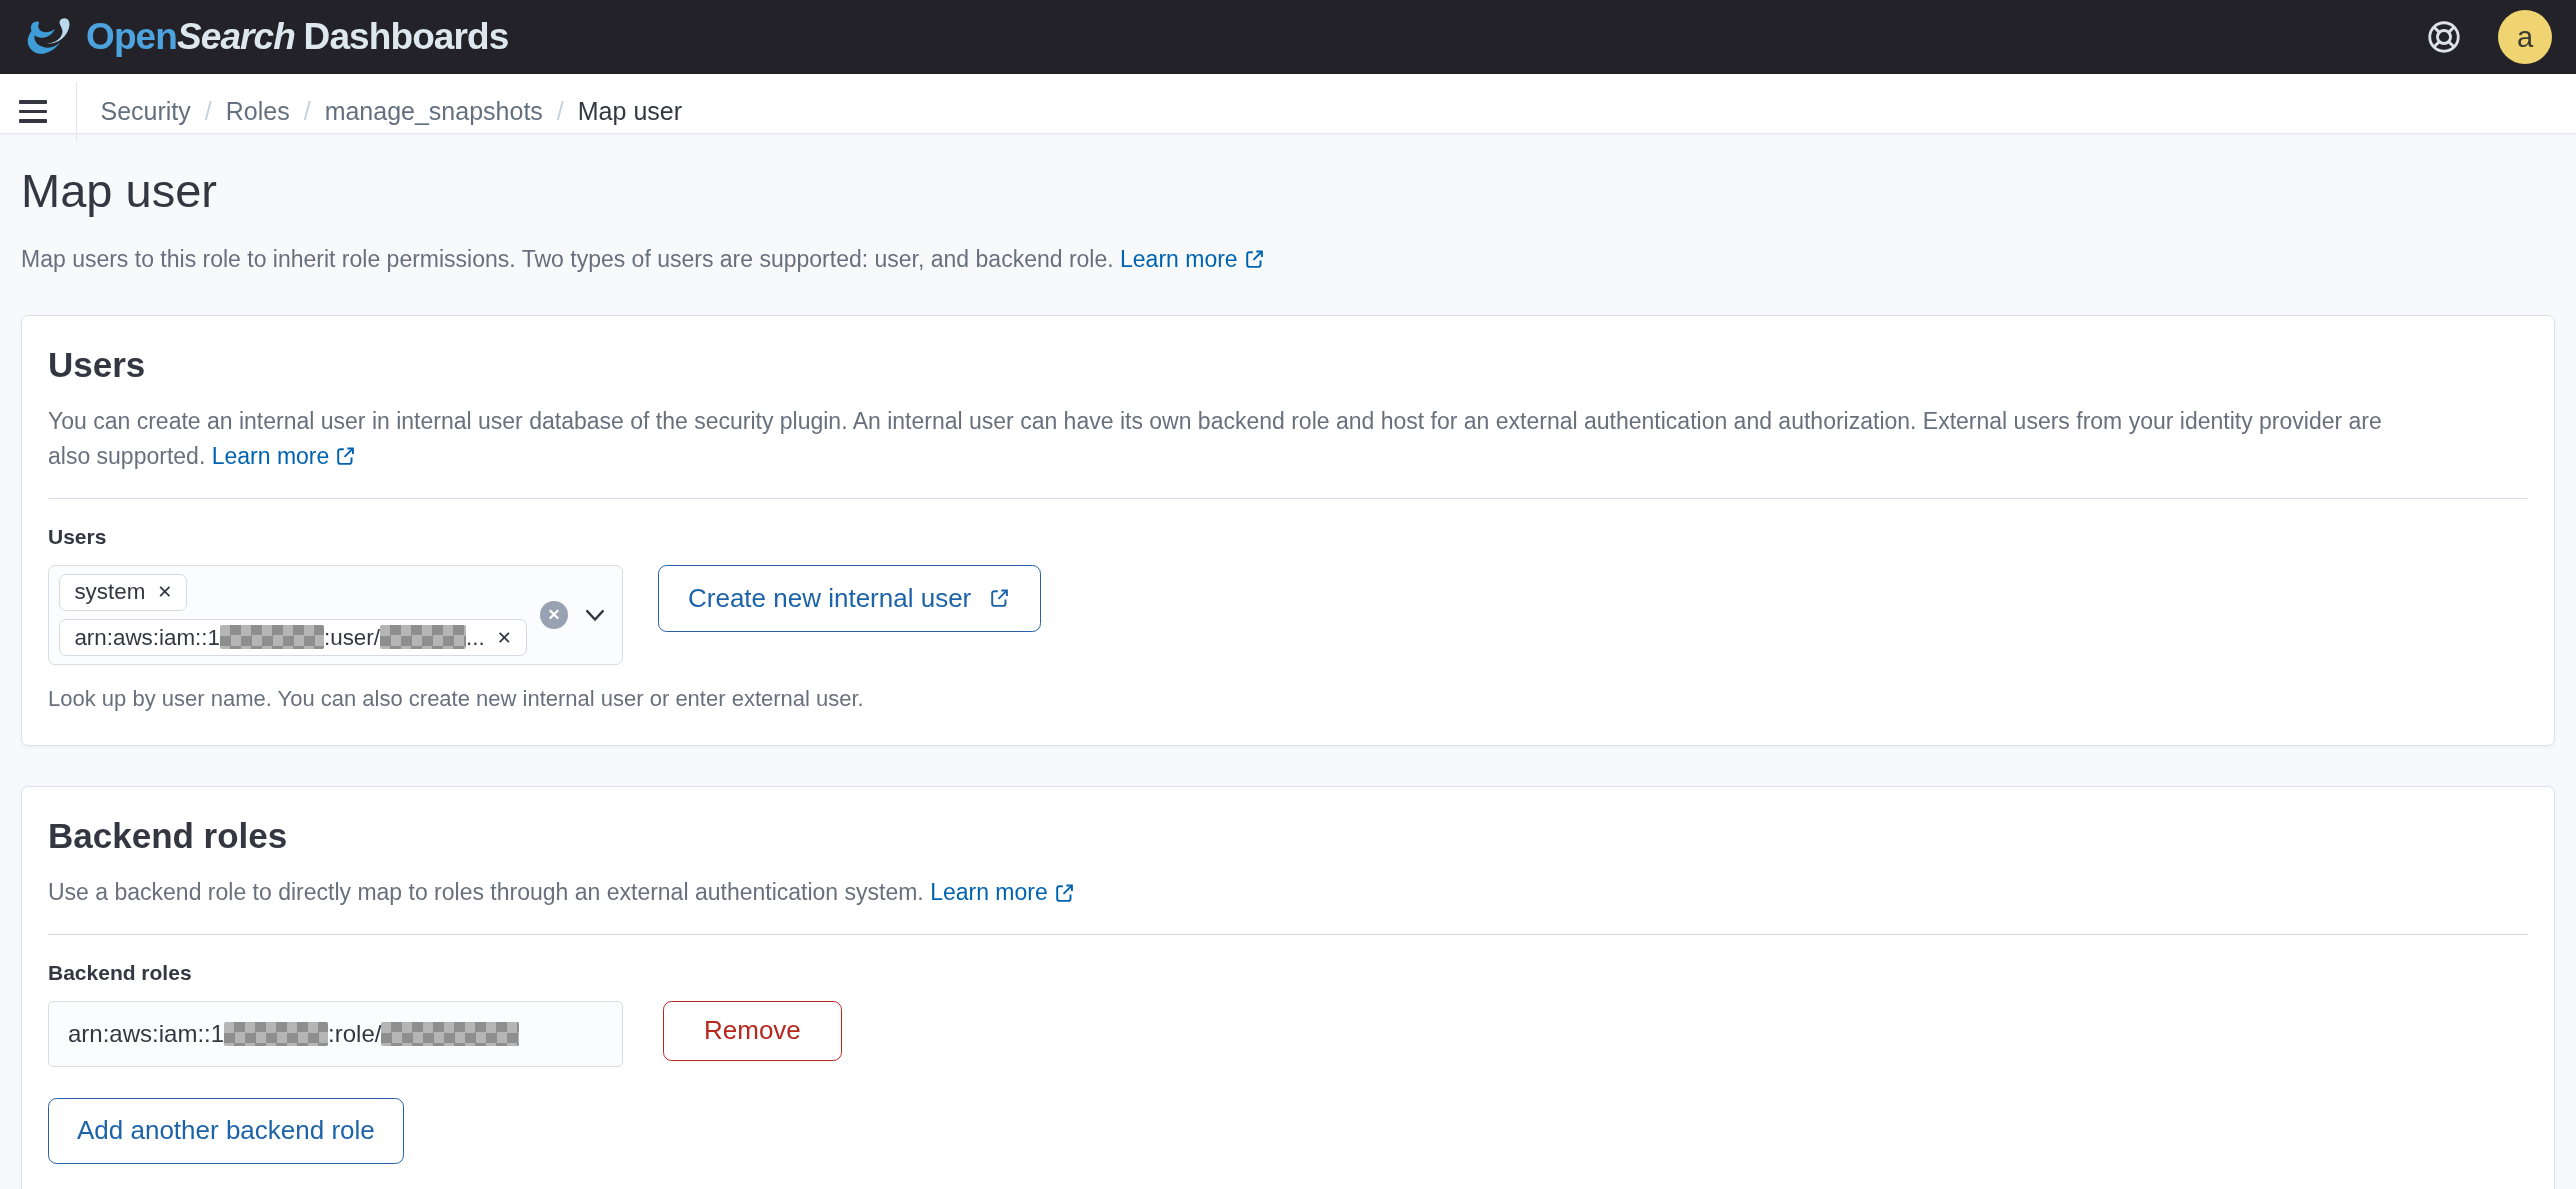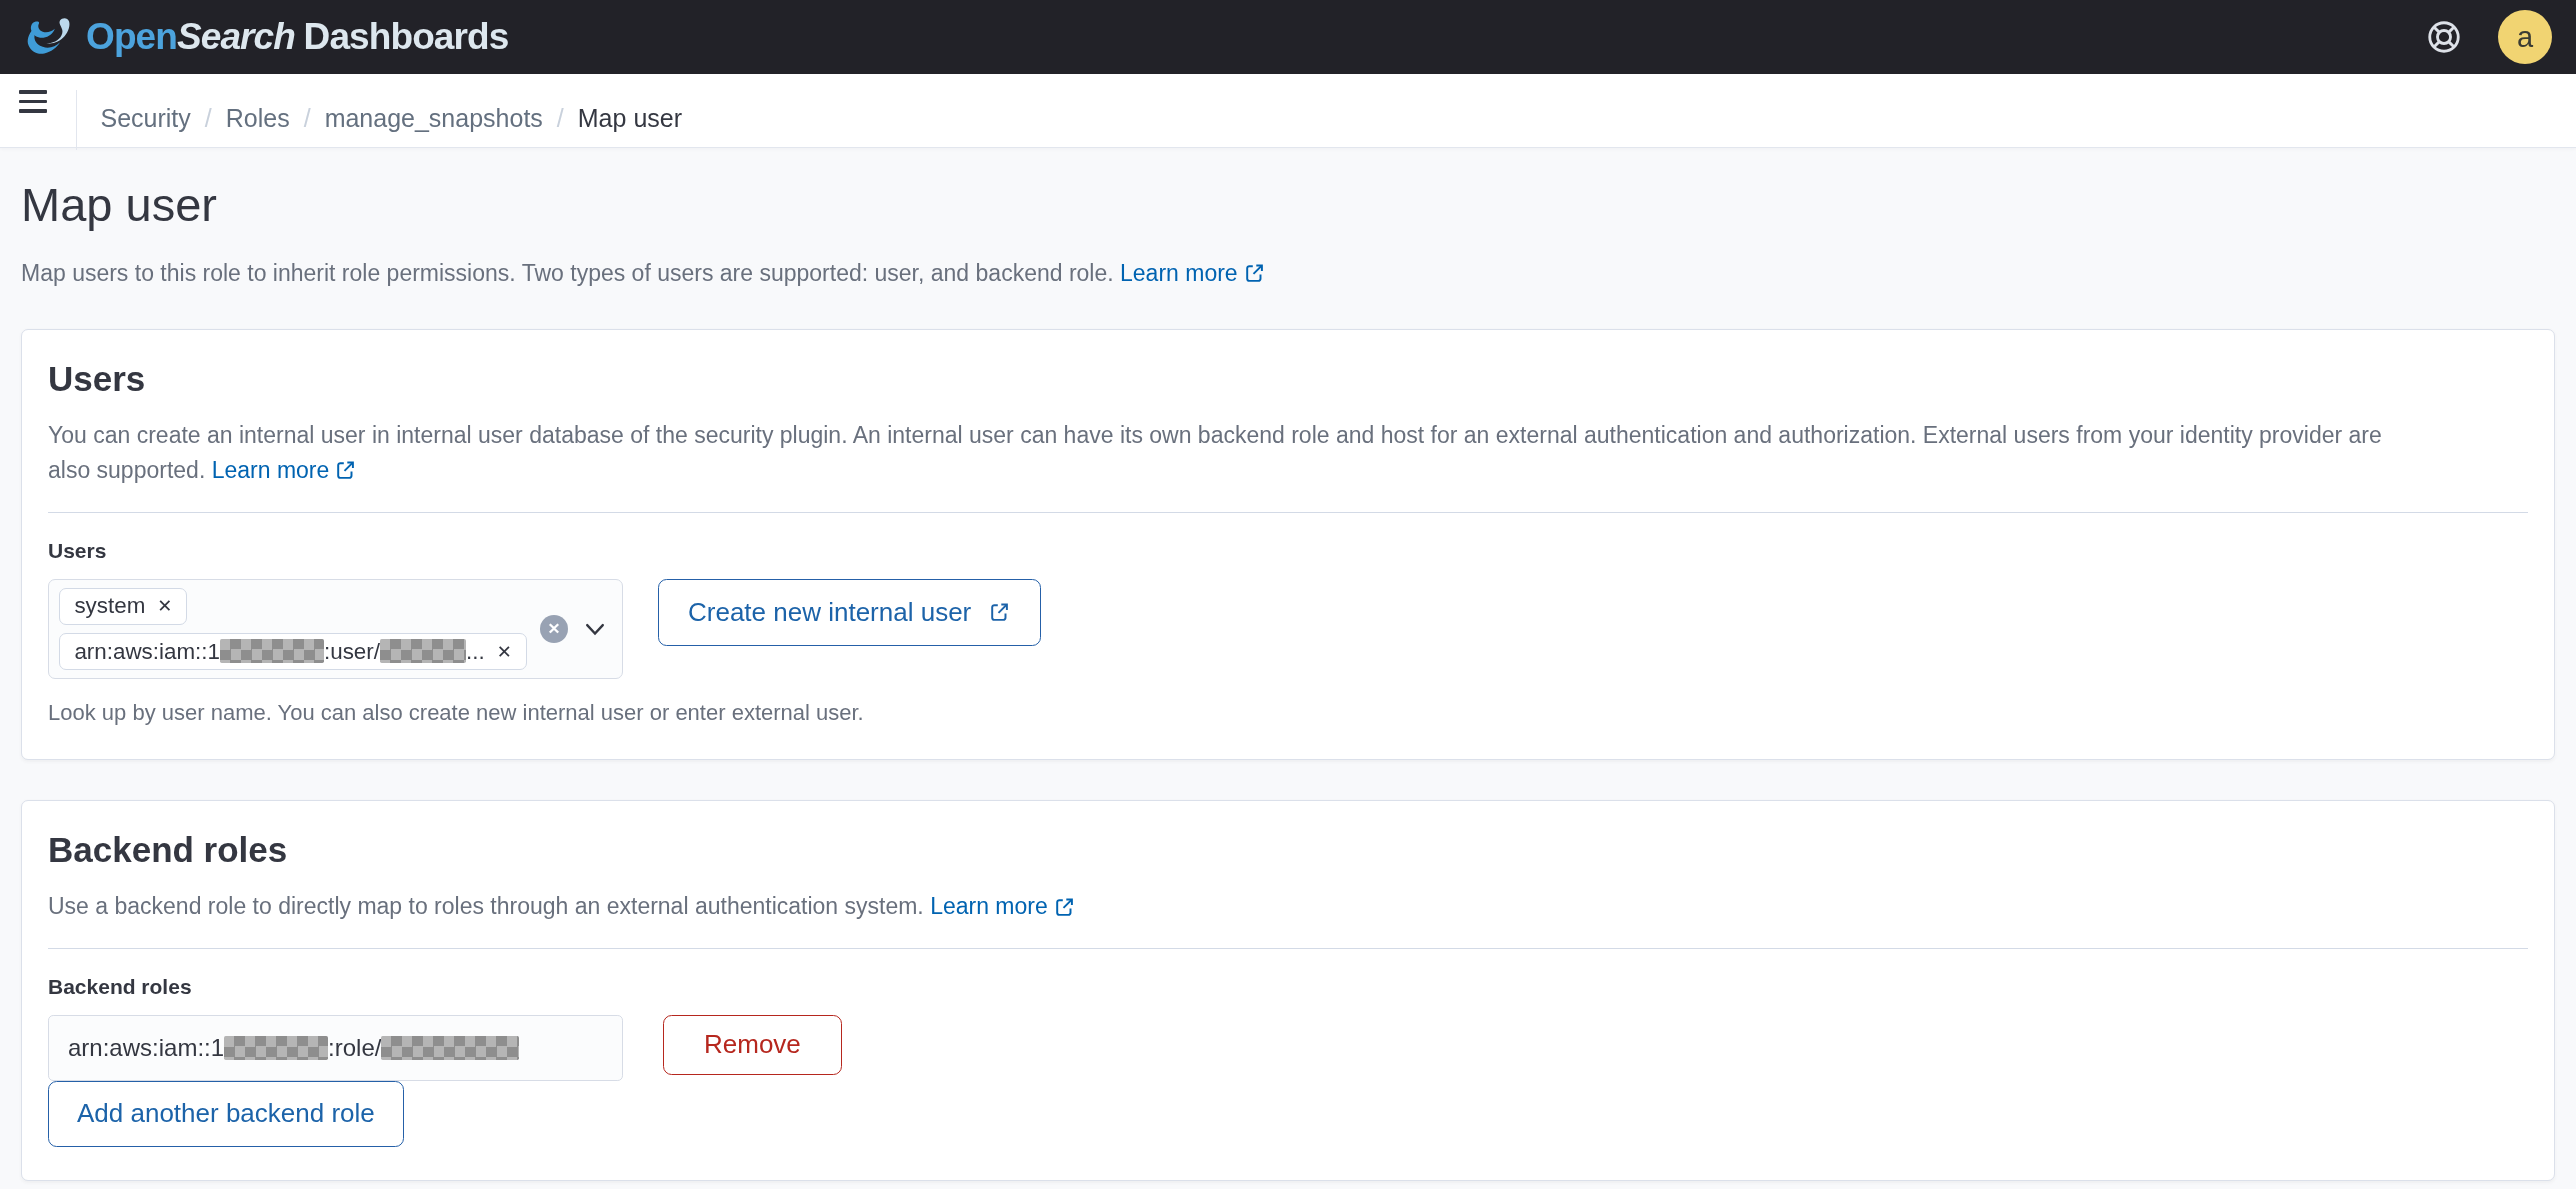--- a/index.html
+++ b/index.html
@@ -27,24 +27,24 @@
   .help-btn { width:38px; height:38px; cursor:pointer; background:none; border:none; }
   .avatar {
     width:54px; height:54px; border-radius:50%;
     background:#f1d472; color:#3a3b33;
     display:flex; align-items:center; justify-content:center;
     font-size:29px; cursor:pointer; border:none;
   }
 
   
   .breadbar {
-    height:74px; background:#ffffff;
+    height:60px; background:#ffffff;
     border-bottom:0.9px solid #e2e6ee;
     box-shadow:0 1.7px 3.5px rgba(52,55,65,0.04);
-    display:flex; padding:16px 0 0 19px;
+    display:flex; align-items:center; padding:16px 0 0 19px;
   }
   .hamburger { width:48px; background:none; border:none; cursor:pointer;
     display:flex; flex-direction:column; gap:6px; align-items:flex-start; }
   .hamburger span { display:block; width:28px; height:3.5px; background:#343741; border-radius:0.9px; }
   .vdiv { width:0.9px; height:60px; background:#e2e6ee; margin:0 24px 0 8.6px; }
   .crumbs { display:flex; align-items:center; gap:14px; font-size:25px; }
   .crumb { color:#64707f; text-decoration:none; cursor:pointer; }
   .crumb-sep { color:#c9d1dc; font-size:25px; }
   .crumb-current { color:#343741; font-weight:500; }
 
@@ -109,21 +109,21 @@
   .btn {
     font-family:inherit; font-size:26px; font-weight:500;
     border-radius:8.6px; cursor:pointer;
     display:inline-flex; align-items:center; justify-content:center; gap:12px;
     background:#ffffff;
   }
   .btn-blue { color:#1c63a9; border:1.7px solid #2560a8; }
   .btn-red  { color:#b6271e; border:1.7px solid #b6271e; }
   .btn-create { height:67px; padding:0 29px; margin-left:35px; }
   .btn-remove { height:60px; padding:0 40px; margin-left:40px; }
-  .btn-add { height:66px; padding:0 28px; }
+  .btn-add { height:66px; padding:0 28px; margin-top:31px; }
   .help-text { margin-top:21px; font-size:22px; color:#69707d; }
 
   
   .text-field {
     width:575px; height:66px;
     background:#fbfcfd; border:1.3px solid #d7dce6; border-radius:5.2px;
     font-size:24px; color:#343741;
     display:flex; align-items:center; padding:0 19px;
     white-space:nowrap; overflow:hidden; cursor:text;
   }

